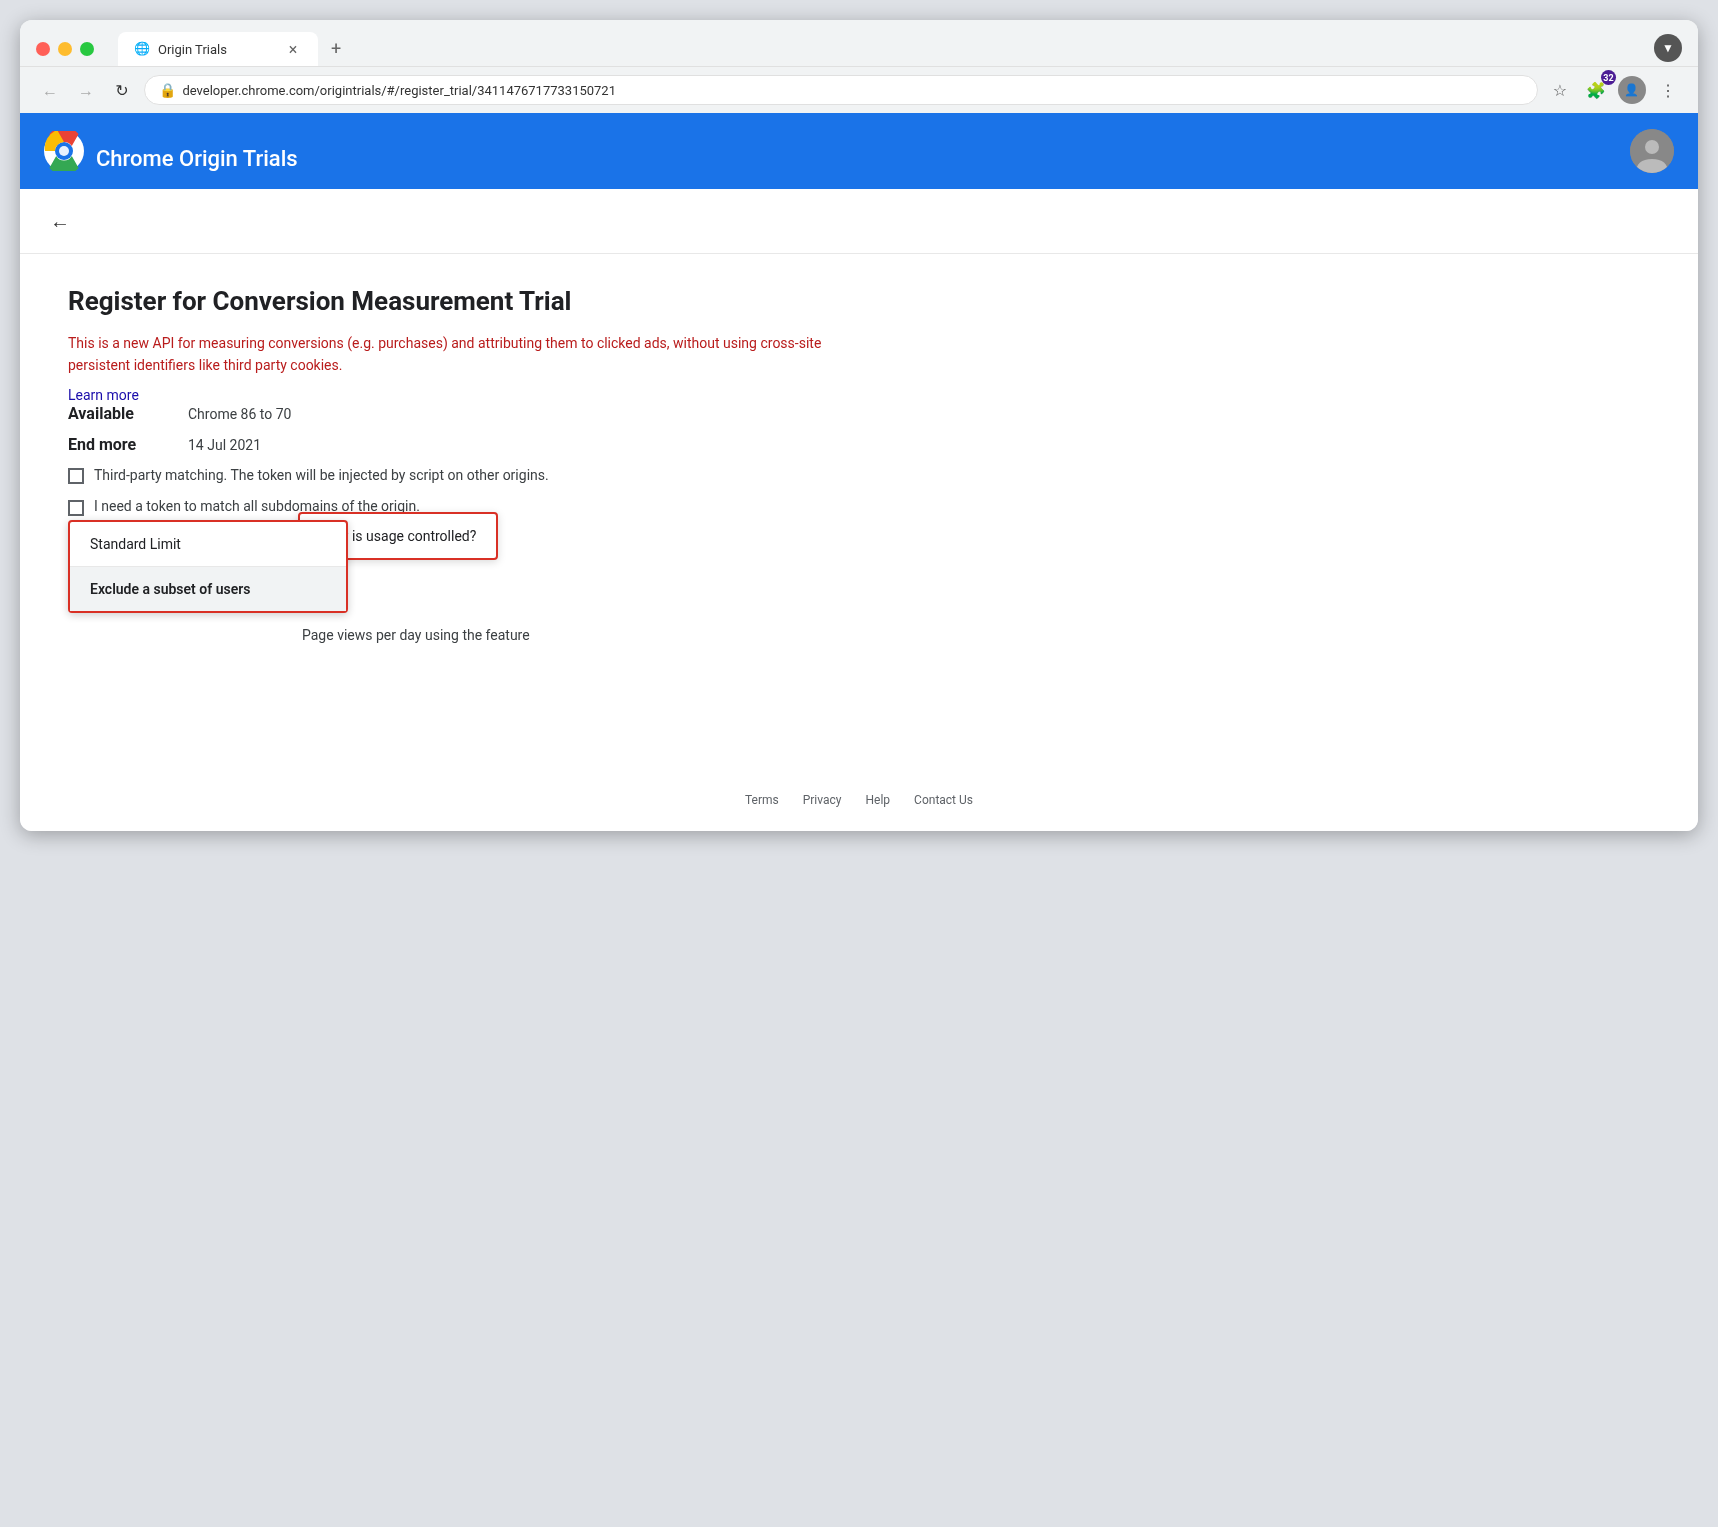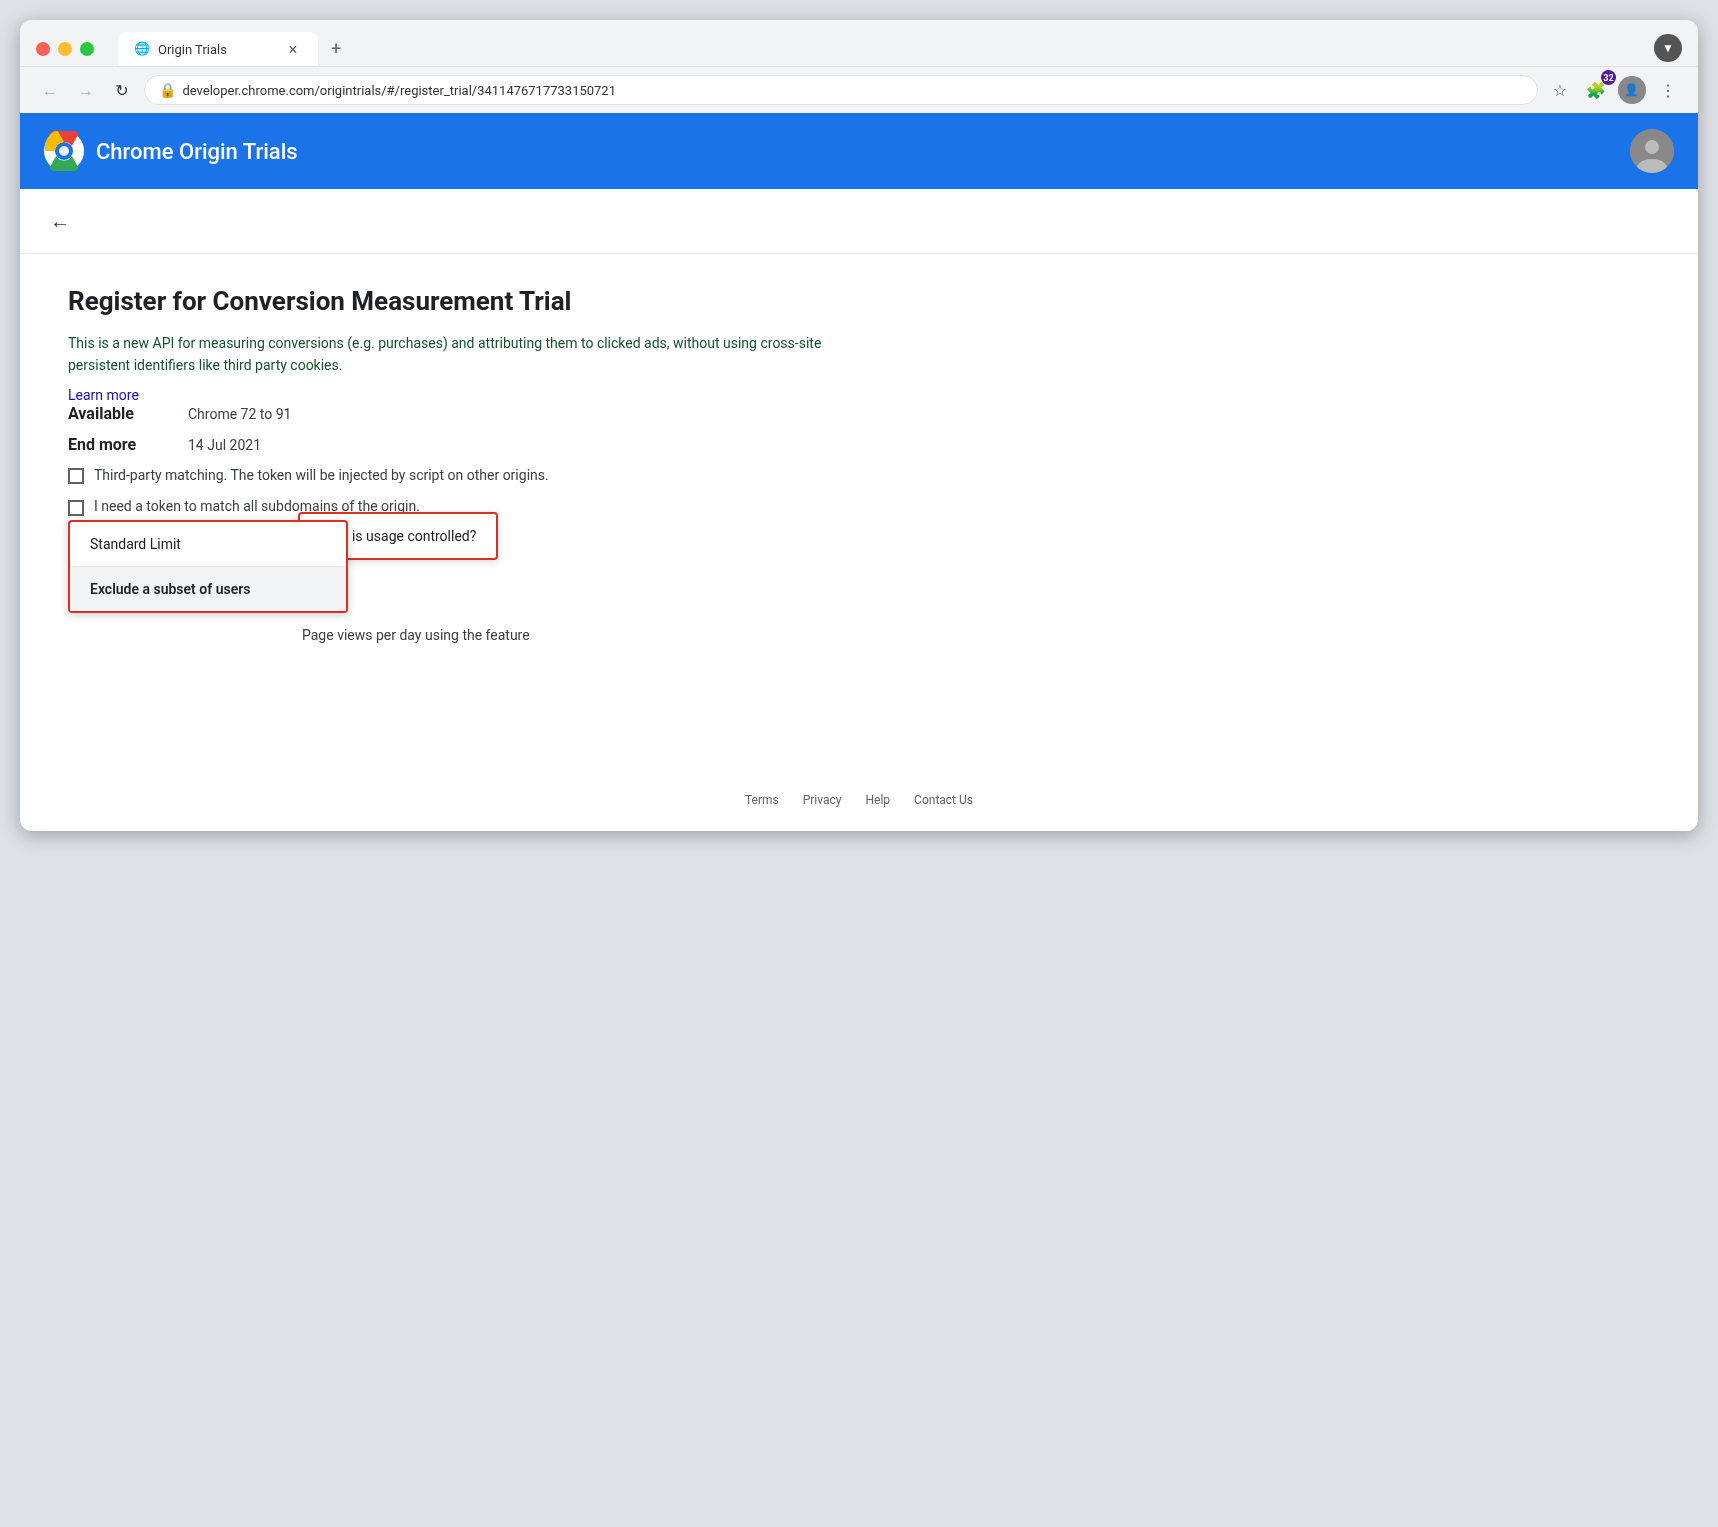--- a/index.html
+++ b/index.html
@@ -199,21 +199,21 @@
     .site-header {
       background: #1a73e8;
       padding: 16px 24px;
       display: flex;
       align-items: center;
       justify-content: space-between;
     }
 
     .site-header-left {
       display: flex;
-      align-items: center;
+      align-items: flex-end;
       gap: 12px;
     }
 
     .site-title {
       color: white;
       font-size: 22px;
       font-weight: 500;
     }
 
     .header-avatar {
@@ -251,21 +251,21 @@
 
     .form-title {
       font-size: 26px;
       font-weight: 700;
       color: #202124;
       margin-bottom: 16px;
     }
 
     .form-description {
       font-size: 14px;
-      color: #14532d;
+      color: #b91c1c;
       line-height: 1.6;
       margin-bottom: 8px;
     }
 
     .learn-more-link {
       color: #1a0dab;
       font-size: 14px;
       text-decoration: none;
       cursor: pointer;
       display: inline-block;
@@ -530,21 +530,21 @@
     </div>
 
     <div class="main-content">
       <h1 class="form-title">Register for Conversion Measurement Trial</h1>
 
       <p class="form-description">This is a new API for measuring conversions (e.g. purchases) and attributing them to clicked ads, without using cross-site persistent identifiers like third party cookies.</p>
       <a class="learn-more-link">Learn more</a>
 
       <div class="field-row">
         <span class="field-label">Available</span>
-        <span class="field-value">Chrome 72 to 91</span>
+        <span class="field-value">Chrome 86 to 70</span>
       </div>
 
       <div class="field-row">
         <span class="field-label">End more</span>
         <span class="field-value">14 Jul 2021</span>
       </div>
 
 
       <div class="checkbox-row">
         <div class="checkbox"></div>

